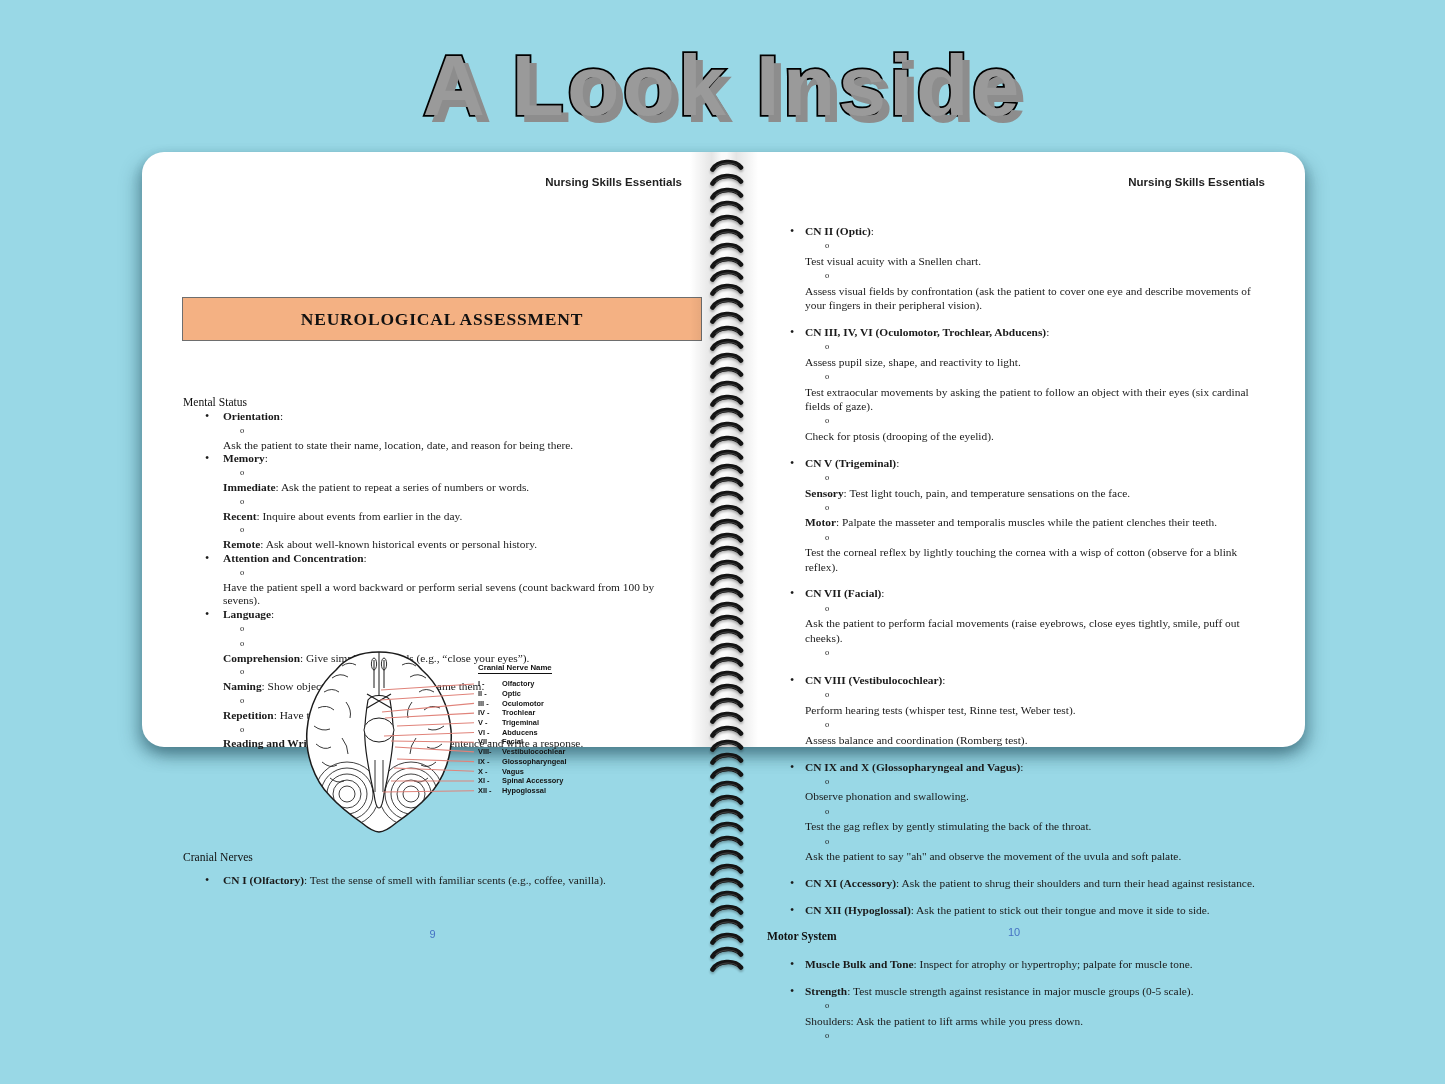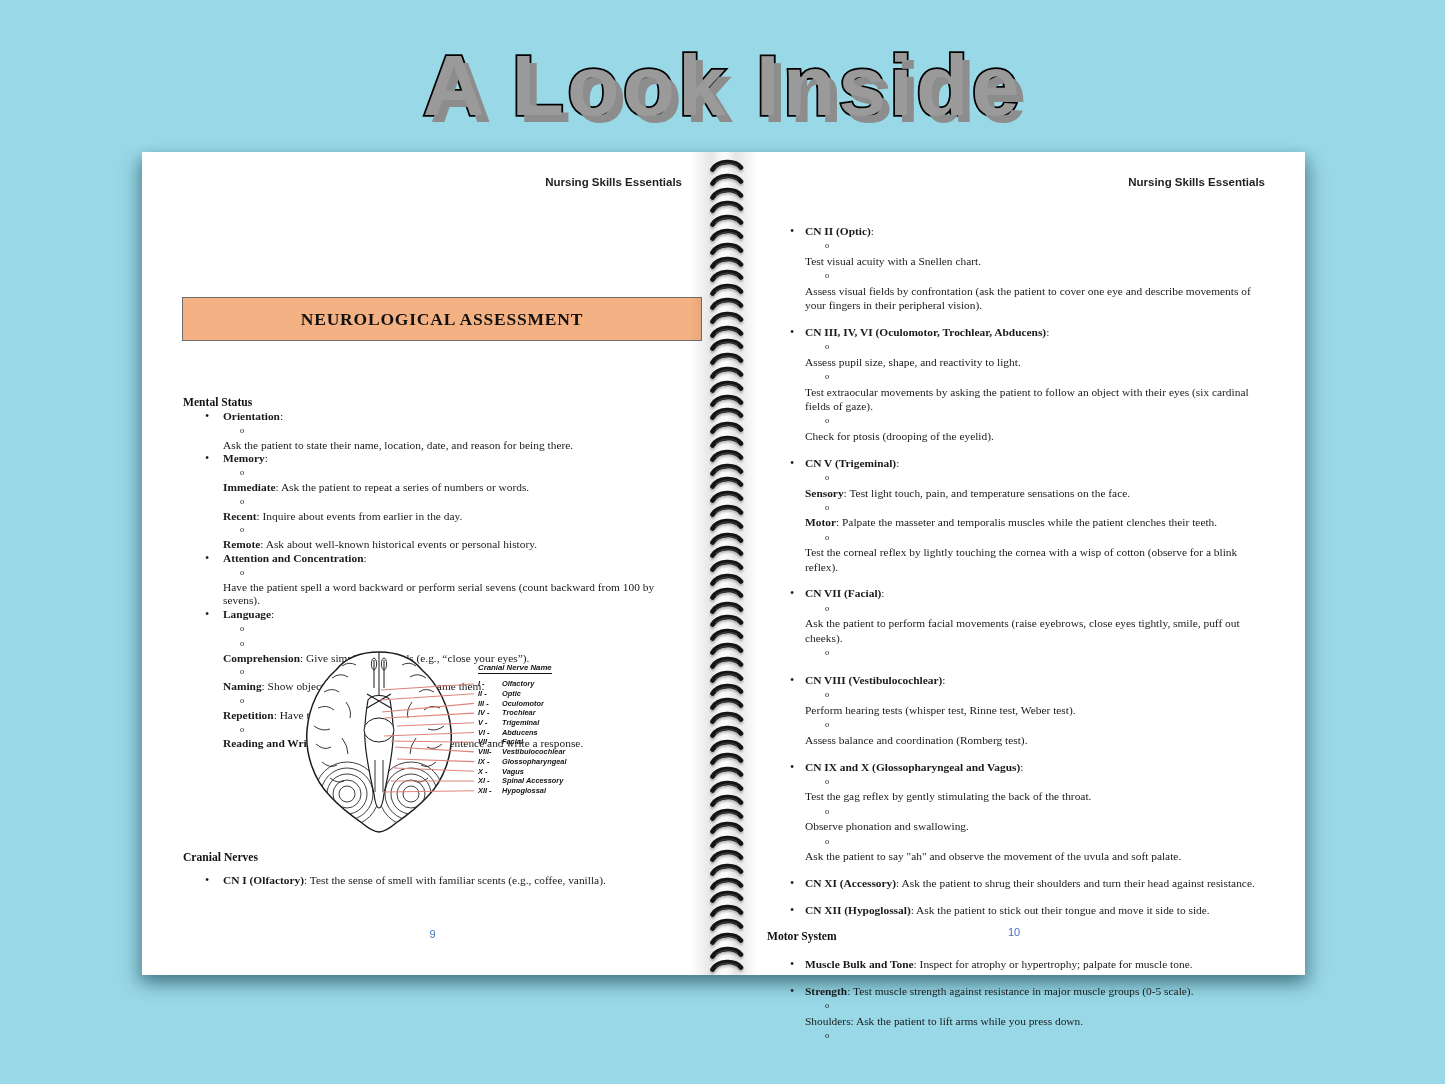--- a/index.html
+++ b/index.html
@@ -15,23 +15,24 @@
   .big-title{
     position:absolute;top:42px;left:0;width:100%;text-align:center;
     font-family:"Liberation Sans", sans-serif;font-weight:700;
     font-size:86px;letter-spacing:3px;line-height:1;
     color:var(--title-fill);
     -webkit-text-stroke:3.5px var(--title-outline);
     paint-order:stroke fill;
     text-shadow:7px 7px 0 #8d8d8d;
   }
   .spread{
-    position:absolute;left:142px;top:152px;width:1163px;height:823px;
+    position:absolute;left:142px;top:152px;width:1163px;height:595px;
     background:var(--page);
     box-shadow:-7px 9px 16px rgba(40,85,100,.35), 7px 9px 16px rgba(40,85,100,.35), 0 4px 10px rgba(40,85,100,.25);
+    border-radius:22px;
   }
   .gutter{
     position:absolute;left:548px;top:0;width:68px;height:100%;
     background:linear-gradient(90deg, rgba(0,0,0,0) 0%, rgba(0,0,0,.10) 32%, rgba(0,0,0,.02) 46%,
                rgba(0,0,0,.02) 54%, rgba(0,0,0,.10) 68%, rgba(0,0,0,0) 100%);
   }
   .spiral{position:absolute;left:568px;top:6px;width:34px;height:814px;}
   .coil{position:absolute;left:0;width:34px;height:14px;filter:drop-shadow(0 2px 1px rgba(0,0,0,.28));}
   .page{position:absolute;top:0;height:100%;}
   .page-left{left:0;width:581px;}
@@ -41,21 +42,21 @@
     font-family:"Liberation Sans", sans-serif;font-weight:700;font-size:11.5px;color:#1f1f1f;
   }
   .page-left  .page-header{right:41px;}
   .page-right .page-header{right:40px;}
   .banner{
     position:absolute;left:40px;top:145px;width:520px;height:44px;box-sizing:border-box;
     background:var(--banner);border:1.6px solid #6e6e6e;
     display:flex;align-items:center;justify-content:center;
     font-weight:700;font-size:17.5px;letter-spacing:.8px;color:#111;
   }
-  .sec-heading{position:absolute;font-weight:700;font-size:11.6px;color:#111;}
+  .sec-heading{position:absolute;font-weight:400;font-size:11.6px;color:#111;}
   .mental-heading{left:41px;top:244px;}
   .cranial-heading{left:41px;top:699px;}
   .blist{position:absolute;font-size:11.4px;}
   .left-list{left:41px;top:258px;width:500px;line-height:13.8px;}
   .cranial-list{left:41px;top:722px;width:500px;line-height:13.8px;}
   .group{display:flex;}
   .m1{flex:0 0 40px;padding-left:22px;box-sizing:border-box;}
   .m1::before{content:"\2022";font-size:12px;}
   .m2{flex:0 0 39px;padding-left:17px;box-sizing:border-box;}
   .m2::before{content:"o";font-size:8.5px;position:relative;top:-1px;}
@@ -65,21 +66,21 @@
   .right-flow .group{margin-bottom:12.5px;}
   .right-flow .m1{flex:0 0 38px;padding-left:23px;}
   .right-flow .m2{flex:0 0 38px;padding-left:20px;}
   .motor-heading{font-weight:700;font-size:11.6px;color:#111;margin:1px 0 13px 0;}
   .page-num{
     position:absolute;left:0;width:100%;text-align:center;
     font-family:"Liberation Sans", sans-serif;font-size:11px;color:var(--pgnum);
   }
   .page-left .page-num{top:776px;}
   .page-right .page-num{top:774px;}
-  .diagram{position:absolute;left:152px;top:490px;width:340px;height:212px;font-style:italic;}
+  .diagram{position:absolute;left:152px;top:490px;width:340px;height:212px;}
   .diagram svg{position:absolute;left:0;top:0;}
   .cnn-head{
     position:absolute;left:184px;top:21px;
     font-family:"Liberation Sans", sans-serif;font-weight:700;font-size:7.8px;color:#111;
     border-bottom:1px solid #111;padding-bottom:1px;
   }
   .cnn-labels{
     position:absolute;left:184px;top:37px;
     font-family:"Liberation Sans", sans-serif;font-weight:700;font-size:7.4px;color:#141414;
   }
@@ -454,26 +455,26 @@
           </div>
 
           <div class="group">
             <span class="m1"></span>
             <div class="gbody">
               <span class="gb">CN IX and X (Glossopharyngeal and Vagus)</span><span>:</span>
               <div>
 
                   <div class="sub">
                     <span class="m2"></span>
+                    <div class="sbody"><span class="gb"></span><span>Observe phonation and swallowing.</span></div>
+                  </div>
+
+                  <div class="sub">
+                    <span class="m2"></span>
                     <div class="sbody"><span class="gb"></span><span>Test the gag reflex by gently stimulating the back of the throat.</span></div>
-                  </div>
-
-                  <div class="sub">
-                    <span class="m2"></span>
-                    <div class="sbody"><span class="gb"></span><span>Observe phonation and swallowing.</span></div>
                   </div>
 
                   <div class="sub">
                     <span class="m2"></span>
                     <div class="sbody"><span class="gb"></span><span>Ask the patient to say "ah" and observe the movement of the uvula and soft palate.</span></div>
                   </div>
                 </div>
             </div>
           </div>
 

